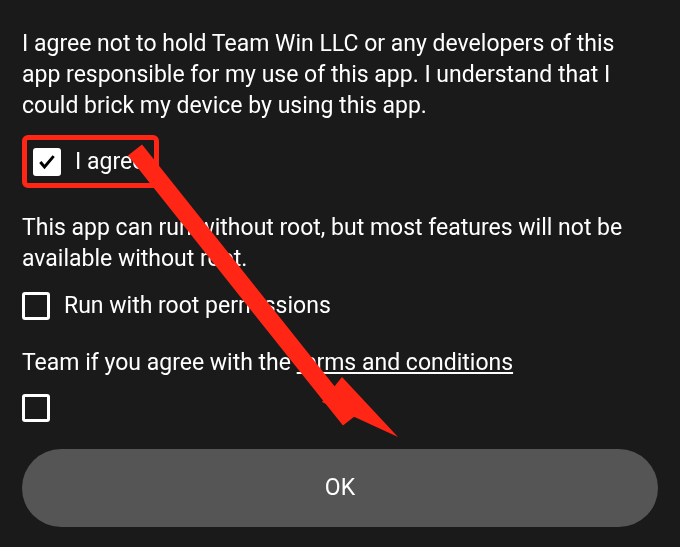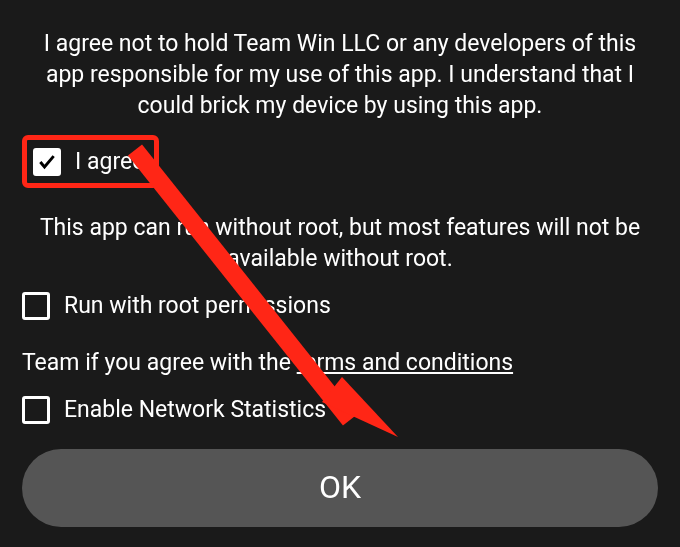--- a/index.html
+++ b/index.html
@@ -14,21 +14,20 @@
       color: #ffffff;
       font-family: -apple-system, BlinkMacSystemFont, "Segoe UI", Roboto, sans-serif;
       font-size: 23px;
       line-height: 1.35;
       padding: 28px 22px 20px 22px;
       position: relative;
       overflow: hidden;
     }
     .paragraph {
       margin-bottom: 14px;
-      text-align: center;
     }
     .checkbox-row {
       display: flex;
       align-items: center;
       gap: 14px;
       margin-bottom: 24px;
       padding: 2px 0;
     }
     .checkbox {
       width: 28px;
@@ -73,21 +72,21 @@
       position: absolute;
       left: 22px;
       right: 22px;
       bottom: 20px;
       height: 78px;
       background: #555555;
       border-radius: 40px;
       display: flex;
       align-items: center;
       justify-content: center;
-      font-size: 32px;
+      font-size: 23px;
       color: #fff;
       cursor: pointer;
     }
     .arrow-svg {
       position: absolute;
       top: 0;
       left: 0;
       width: 680px;
       height: 547px;
       pointer-events: none;
@@ -116,21 +115,20 @@
   <div class="checkbox"></div>
   <span class="checkbox-label">Run with root permissions</span>
 </div>
 
 <div class="terms-text">
   <span>Team if you agree with the </span><span class="terms-link">terms and conditions</span>
 </div>
 
 <div class="checkbox-row">
   <div class="checkbox"></div>
-  <span class="checkbox-label">Enable Network Statistics</span>
 </div>
 
 <div class="ok-button">
   <span>OK</span>
 </div>
 
 <svg class="arrow-svg" viewBox="0 0 680 547">
   <defs>
     <marker id="arrowhead" markerWidth="12" markerHeight="10" refX="10" refY="5" orient="auto">
       <polygon points="0 0, 12 5, 0 10" fill="#ff2616"></polygon>

